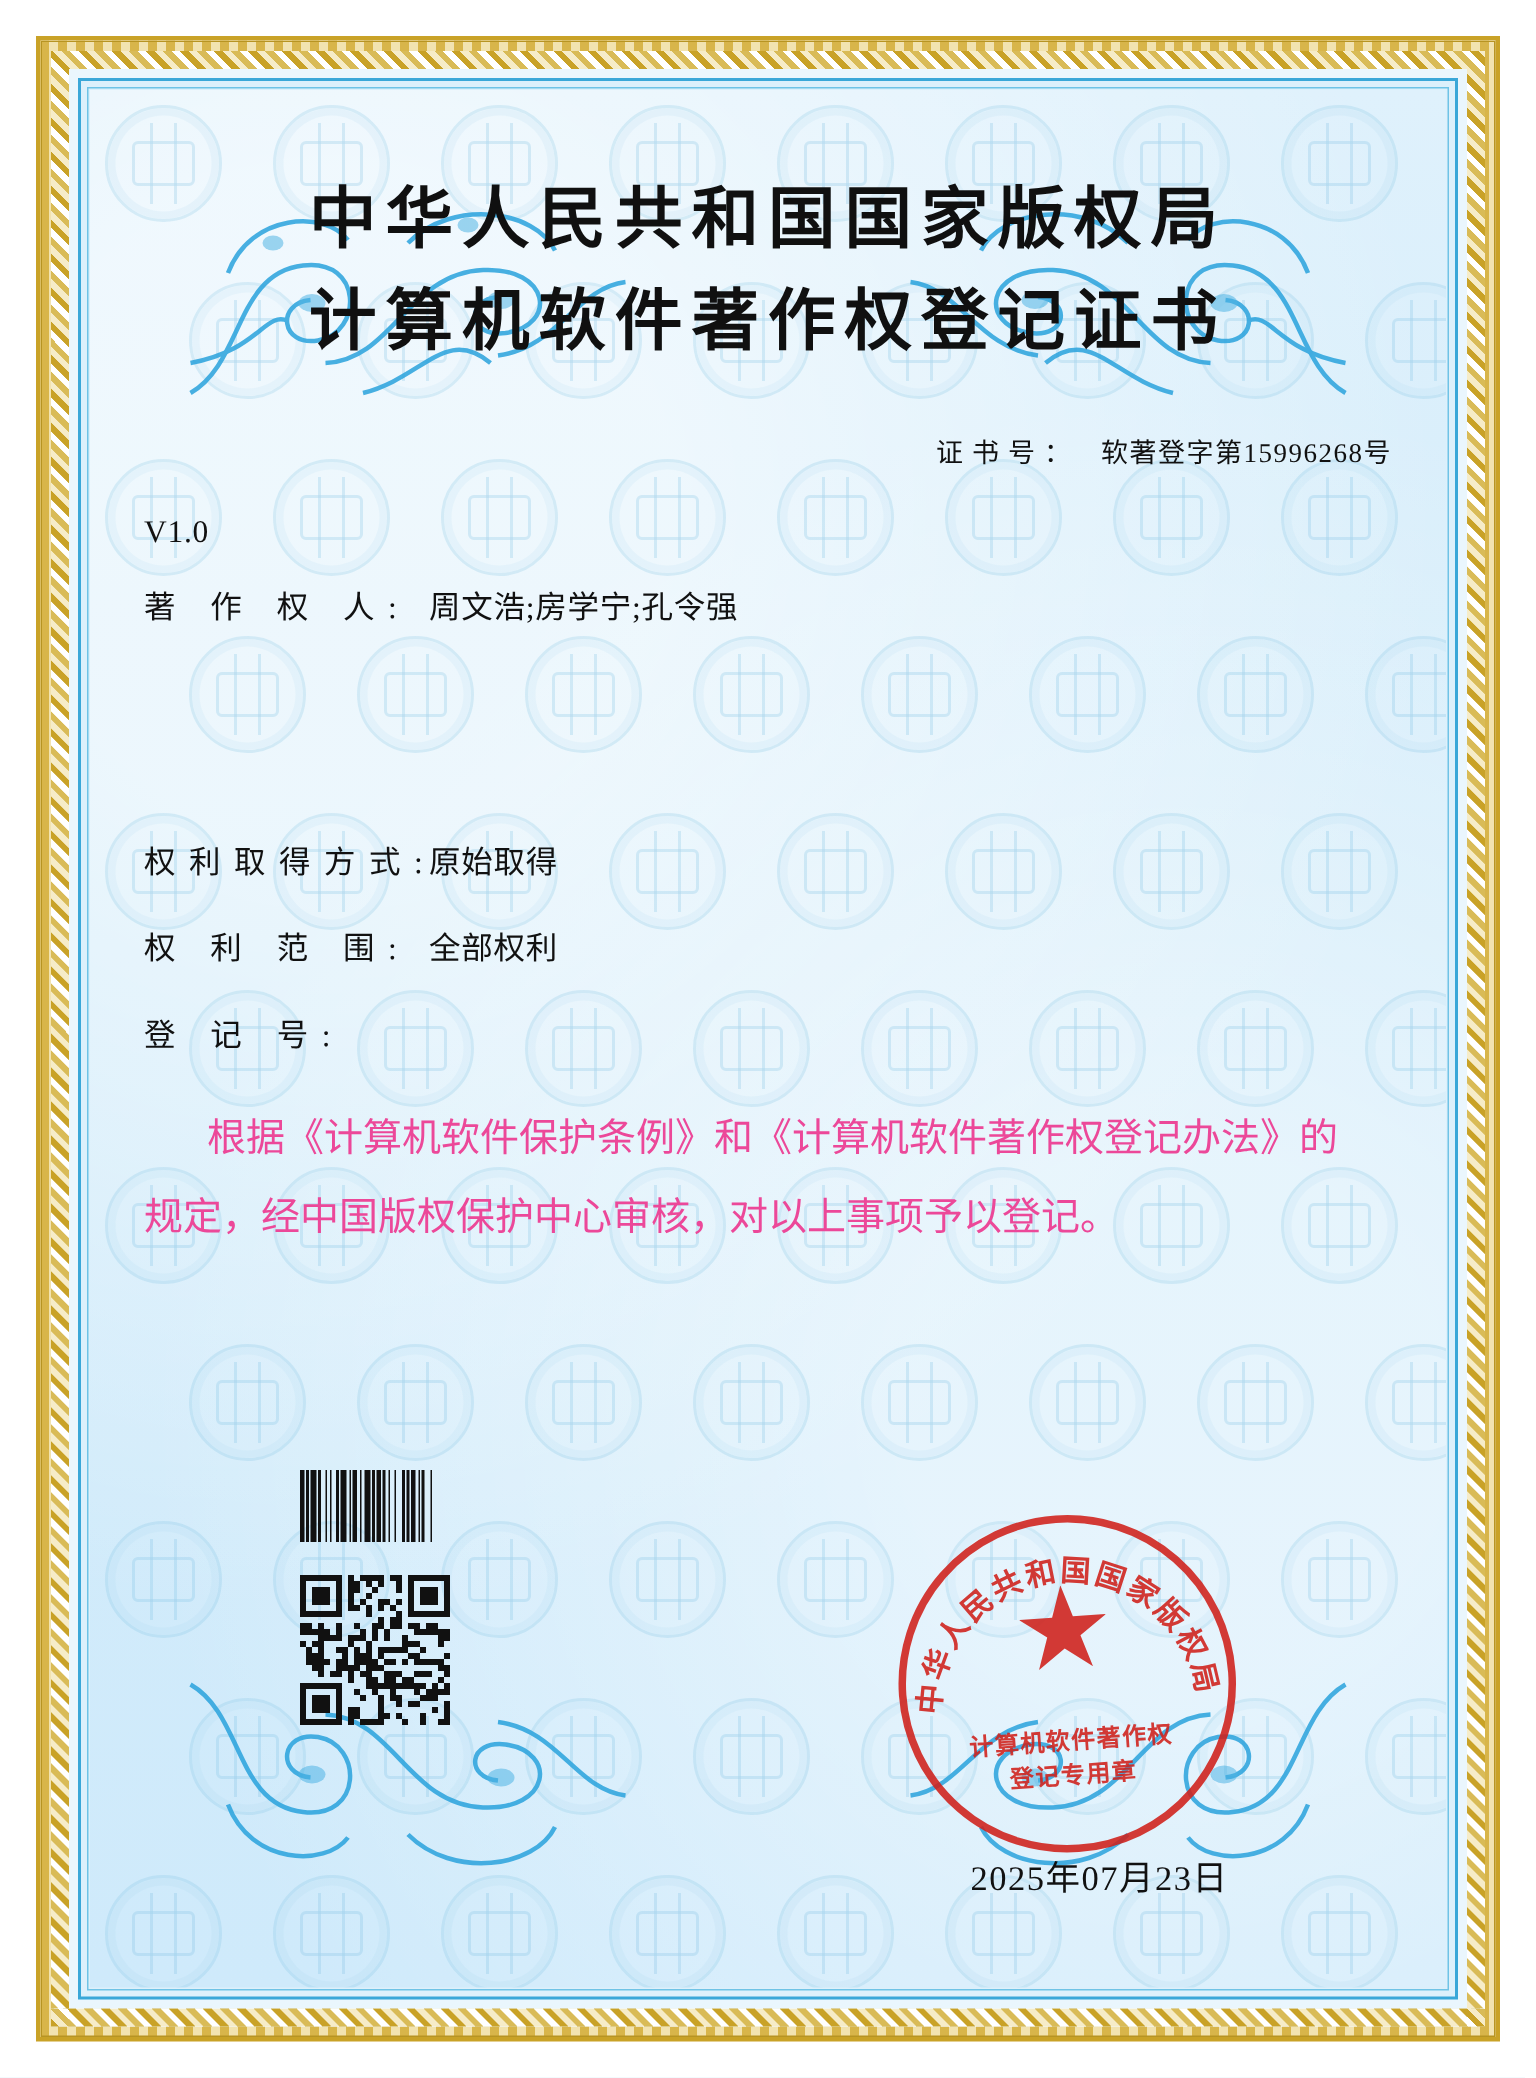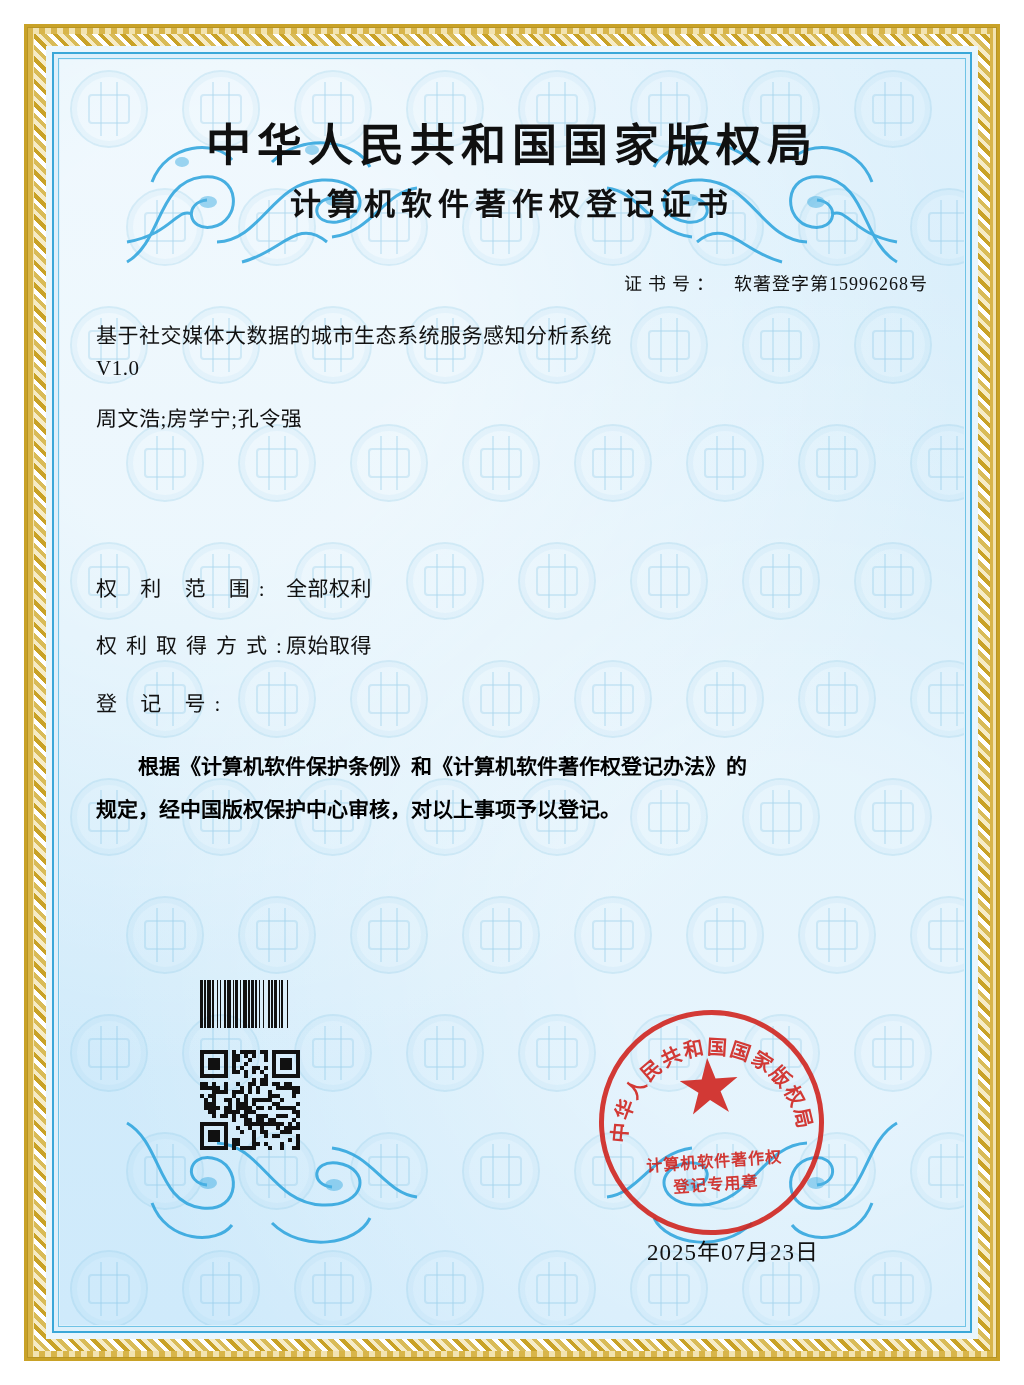--- a/index.html
+++ b/index.html
@@ -100,21 +100,21 @@
   }
   .title1,.title2{
     text-align:center;
     color:#101010;
     font-family:"Liberation Serif", serif;
     font-weight:bold;
     letter-spacing:6px;
     line-height:1.25;
   }
   .title1{font-size:45px;}
-  .title2{font-size:31px;margin-top:12px;}
+  .title2{font-size:45px;margin-top:12px;}
 
   .certno{
     margin-top:44px;
     text-align:right;
     font-size:18px;
     color:#111;
     letter-spacing:1px;
   }
   .certno .lbl{letter-spacing:6px;margin-right:14px;margin-top:12px;}
 
@@ -139,25 +139,24 @@
     word-break:break-all;
   }
   .row .value .ver{display:block;font-family:"Liberation Serif",serif;}
 
   .gap{height:92px;}
 
   .rows2 .row{margin-bottom:26px;}
 
   .statement{
     margin-top:26px;
-    font-size:21px;
-    color:#000000;
+    font-size:26px;
+    color:#ec4899;
     line-height:2.05;
     text-align:justify;
-    font-weight:bold;
   }
   .statement p{margin:0;}
   .statement .indent{text-indent:42px;}
 
   
   .barcode{
     position:absolute;
     left:200px;top:980px;
     width:150px;height:48px;
     z-index:6;
@@ -382,39 +381,39 @@
     <div class="title1">中华人民共和国国家版权局</div>
     <div class="title2">计算机软件著作权登记证书</div>
 
     <div class="certno">
       <span class="lbl">证书号：</span><span>软著登字第15996268号</span>
     </div>
 
     <div class="rows">
       <div class="row">
         <div class="value">
-          <span>基于社交媒体大数据的城市生态系统服务感知分析系统</span>
           <span class="ver">V1.0</span>
         </div>
       </div>
       <div class="row">
+        <div class="label">著 作 权 人:</div>
         <div class="value">周文浩;房学宁;孔令强</div>
       </div>
     </div>
 
     <div class="gap"></div>
 
     <div class="rows rows2">
       <div class="row">
+        <div class="label">权利取得方式:</div>
+        <div class="value">原始取得</div>
+      </div>
+      <div class="row">
         <div class="label">权 利 范 围:</div>
         <div class="value">全部权利</div>
-      </div>
-      <div class="row">
-        <div class="label">权利取得方式:</div>
-        <div class="value">原始取得</div>
       </div>
       <div class="row">
         <div class="label">登 记 号:</div>
       </div>
     </div>
 
     <div class="statement">
       <p class="indent">根据《计算机软件保护条例》和《计算机软件著作权登记办法》的</p>
       <p>规定，经中国版权保护中心审核，对以上事项予以登记。</p>
     </div>

